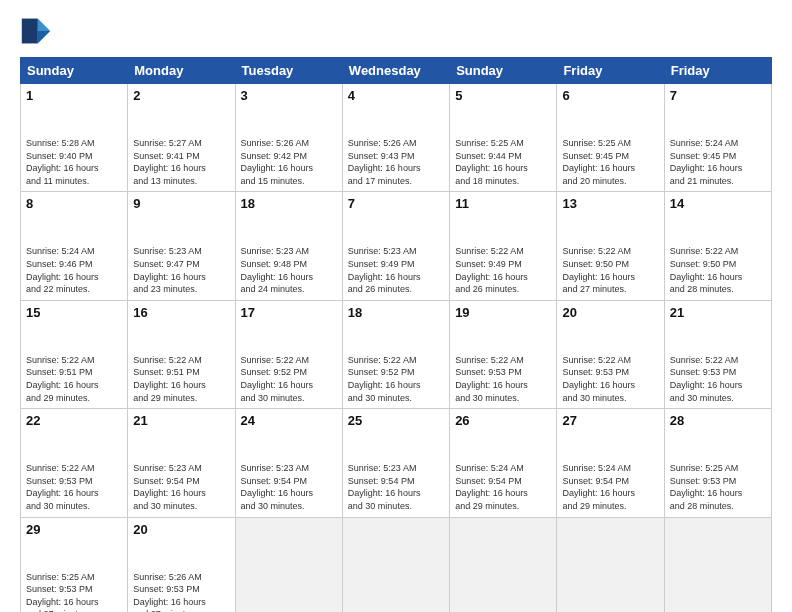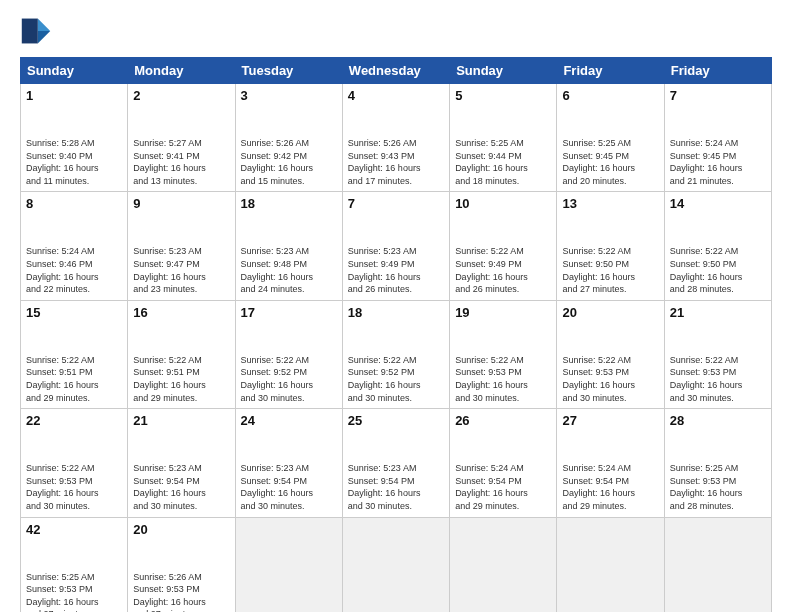--- a/index.html
+++ b/index.html
@@ -198,21 +198,21 @@
 and 24 minutes.</div>
           </td>
           <td>
             <span class="day-number">7</span>
             <div class="day-info" style="white-space: pre-line;">Sunrise: 5:23 AM
 Sunset: 9:49 PM
 Daylight: 16 hours
 and 26 minutes.</div>
           </td>
           <td>
-            <span class="day-number">10</span>
+            <span class="day-number">11</span>
             <div class="day-info" style="white-space: pre-line;">Sunrise: 5:22 AM
 Sunset: 9:49 PM
 Daylight: 16 hours
 and 26 minutes.</div>
           </td>
           <td>
             <span class="day-number">13</span>
             <div class="day-info" style="white-space: pre-line;">Sunrise: 5:22 AM
 Sunset: 9:50 PM
 Daylight: 16 hours
@@ -323,21 +323,21 @@
           <td>
             <span class="day-number">28</span>
             <div class="day-info" style="white-space: pre-line;">Sunrise: 5:25 AM
 Sunset: 9:53 PM
 Daylight: 16 hours
 and 28 minutes.</div>
           </td>
         </tr>
         <tr>
           <td>
-            <span class="day-number">42</span>
+            <span class="day-number">29</span>
             <div class="day-info" style="white-space: pre-line;">Sunrise: 5:25 AM
 Sunset: 9:53 PM
 Daylight: 16 hours
 and 27 minutes.</div>
           </td>
           <td>
             <span class="day-number">20</span>
             <div class="day-info" style="white-space: pre-line;">Sunrise: 5:26 AM
 Sunset: 9:53 PM
 Daylight: 16 hours

